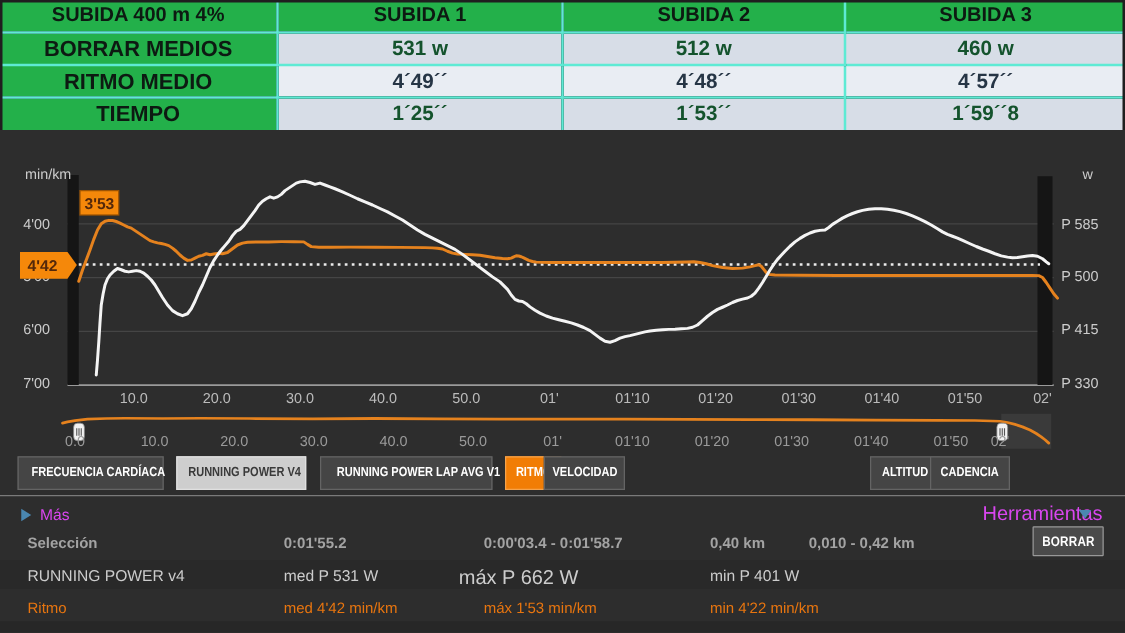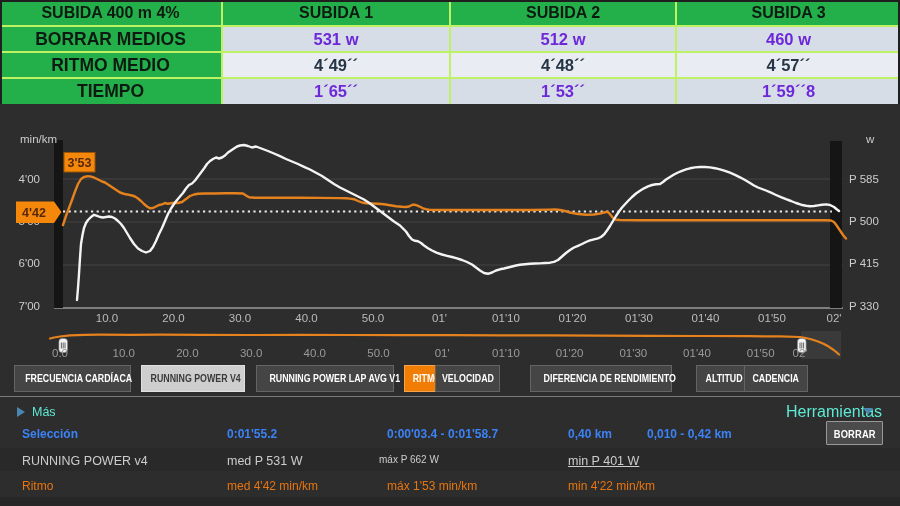--- a/index.html
+++ b/index.html
@@ -1,39 +1,39 @@
 <!DOCTYPE html>
 <html><head>
 <meta charset="utf-8">
 <style>
   html,body{margin:0;padding:0;background:#2d2d2d;}
   #page{position:relative;width:900px;height:506px;overflow:hidden;background:#2d2d2d;
         font-family:"Liberation Sans",sans-serif;}
   
   #ttable{position:absolute;left:0;top:0;width:900px;height:104px;border-collapse:collapse;border-style:hidden;
           table-layout:fixed;font-family:"Liberation Sans",sans-serif;}
-  #ttable td{border:2px solid #bef264;text-align:center;vertical-align:middle;
+  #ttable td{border:2px solid #5eead4;text-align:center;vertical-align:middle;
              font-weight:bold;padding:0;overflow:hidden;}
   #ttable tr{height:26px;}
   #ttable tr:first-child td{font-size:16px;}
   td.g{background:#23b04a;color:#0d1a12;font-size:17.5px;}
-  td.v1{background:#d7dde7;color:#6d28d9;font-size:16.5px;}
+  td.v1{background:#d7dde7;color:#14532d;font-size:16.5px;}
   td.v2{background:#e9edf3;color:#263545;font-size:16.5px;}
   
   .btn{position:absolute;top:365px;height:25px;line-height:25px;background:#454545;
        border:1px solid #646464;color:#fff;font-size:10.5px;font-weight:bold;
        text-align:center;white-space:nowrap;}
   .btn span{display:inline-block;transform:scaleX(0.84);transform-origin:50% 50%;}
   .btn.sel{background:#cecece;color:#3a3a3a;border-color:#e0e0e0;}
   .btn.orange{background:#f17d05;color:#fff;border-color:#f5a34c;}
   
-  .blue{color:#5eead4;font-size:12.5px;}
+  .blue{color:#d946ef;font-size:12.5px;}
   
   .brow{position:absolute;left:0;width:900px;}
-  .bt{position:absolute;white-space:nowrap;font-size:12px;color:#3b82f6;}
+  .bt{position:absolute;white-space:nowrap;font-size:12px;color:#a3a3a3;}
   .bold{font-weight:bold;}
   .or{color:#e8750f;}
   .gr{color:#cccccc;}
 </style>
 </head>
 <body>
 <div id="page">
 
   <table id="ttable">
     <colgroup>
@@ -56,21 +56,21 @@
           <td class="v1">460 w</td>
         </tr>
     <tr>
           <td class="g">RITMO MEDIO</td>
           <td class="v2">4´49´´</td>
           <td class="v2">4´48´´</td>
           <td class="v2">4´57´´</td>
         </tr>
     <tr>
           <td class="g">TIEMPO</td>
-          <td class="v1">1´65´´</td>
+          <td class="v1">1´25´´</td>
           <td class="v1">1´53´´</td>
           <td class="v1">1´59´´8</td>
         </tr>
   </tbody>
     </table>
 
   <div style="position:absolute;left:0;top:0;width:900px;height:2px;background:#1f1f1f;"></div>
     <div style="position:absolute;left:0;top:0;width:2px;height:104px;background:#1f1f1f;"></div>
     <div style="position:absolute;left:898px;top:0;width:2px;height:104px;background:#1f1f1f;"></div>
 
@@ -134,21 +134,20 @@
   <text x="79.5" y="167" fill="#54280a" font-size="12.5" font-weight="bold" text-anchor="middle" font-family="Liberation Sans">3'53</text>
   <polygon points="16,201.5 54,201.5 61.5,212 54,223 16,223" fill="#f5880a"></polygon>
   <text x="34" y="216.5" fill="#54280a" font-size="12.5" font-weight="bold" text-anchor="middle" font-family="Liberation Sans">4'42</text>
   </svg>
 
   <div class="btn" style="left:14px;width:115px;"><span>FRECUENCIA CARDÍACA</span></div>
   <div class="btn sel" style="left:141px;width:102px;"><span>RUNNING POWER V4</span></div>
   <div class="btn" style="left:256px;width:136px;"><span>RUNNING POWER LAP AVG V1</span></div>
   <div class="btn orange" style="left:404px;width:43px;"><span>RITMO</span></div>
   <div class="btn" style="left:435px;width:63px;"><span>VELOCIDAD</span></div>
-  <div class="btn" style="left:530px;width:140px;"><span>DIFERENCIA DE RENDIMIENTO</span></div>
   <div class="btn" style="left:696px;width:54px;"><span>ALTITUD</span></div>
   <div class="btn" style="left:744px;width:62px;"><span>CADENCIA</span></div>
 
   <div style="position:absolute;left:0;top:396px;width:900px;height:1px;background:#7a7a7a;"></div>
 
   <div style="position:absolute;left:17px;top:407px;width:0;height:0;border-left:8px solid #4a87b0;border-top:5px solid transparent;border-bottom:5px solid transparent;"></div>
   <div class="blue" style="position:absolute;left:32px;top:405px;">Más</div>
   <div class="blue" style="position:absolute;left:786px;top:403px;font-size:16px;">Herramientas</div>
   <div style="position:absolute;left:863px;top:408px;width:0;height:0;border-top:7px solid #4a87b0;border-left:5px solid transparent;border-right:5px solid transparent;"></div>
 
@@ -157,20 +156,20 @@
 
   <div class="bt bold" style="left:22px;top:427px;">Selección</div>
   <div class="bt bold" style="left:227px;top:427px;">0:01'55.2</div>
   <div class="bt bold" style="left:387px;top:427px;">0:00'03.4 - 0:01'58.7</div>
   <div class="bt bold" style="left:568px;top:427px;">0,40 km</div>
   <div class="bt bold" style="left:647px;top:427px;">0,010 - 0,42 km</div>
   <div style="position:absolute;left:826px;top:421px;width:57px;height:24px;background:#4b4b4b;border:1px solid #999;border-radius:1px;color:#fff;font-size:11px;font-weight:bold;text-align:center;line-height:24px;letter-spacing:.2px;box-sizing:border-box;"><span style="display:inline-block;transform:scaleX(0.85);">BORRAR</span></div>
 
   <div class="bt gr" style="left:22px;top:454px;font-size:12.5px;">RUNNING POWER v4</div>
   <div class="bt gr" style="left:227px;top:454px;font-size:12.5px;">med P 531 W</div>
-  <div class="bt gr" style="left:379px;top:454px;font-size:10px;">máx P 662 W</div>
-  <div class="bt gr" style="left:568px;top:454px;font-size:12.5px;text-decoration:underline;">min P 401 W</div>
+  <div class="bt gr" style="left:367px;top:454px;font-size:16px;">máx P 662 W</div>
+  <div class="bt gr" style="left:568px;top:454px;font-size:12.5px;">min P 401 W</div>
 
   <div class="bt or" style="left:22px;top:479px;">Ritmo</div>
   <div class="bt or" style="left:227px;top:479px;">med 4'42 min/km</div>
   <div class="bt or" style="left:387px;top:479px;">máx 1'53 min/km</div>
   <div class="bt or" style="left:568px;top:479px;">min 4'22 min/km</div>
 </div>
 
 </body></html>

